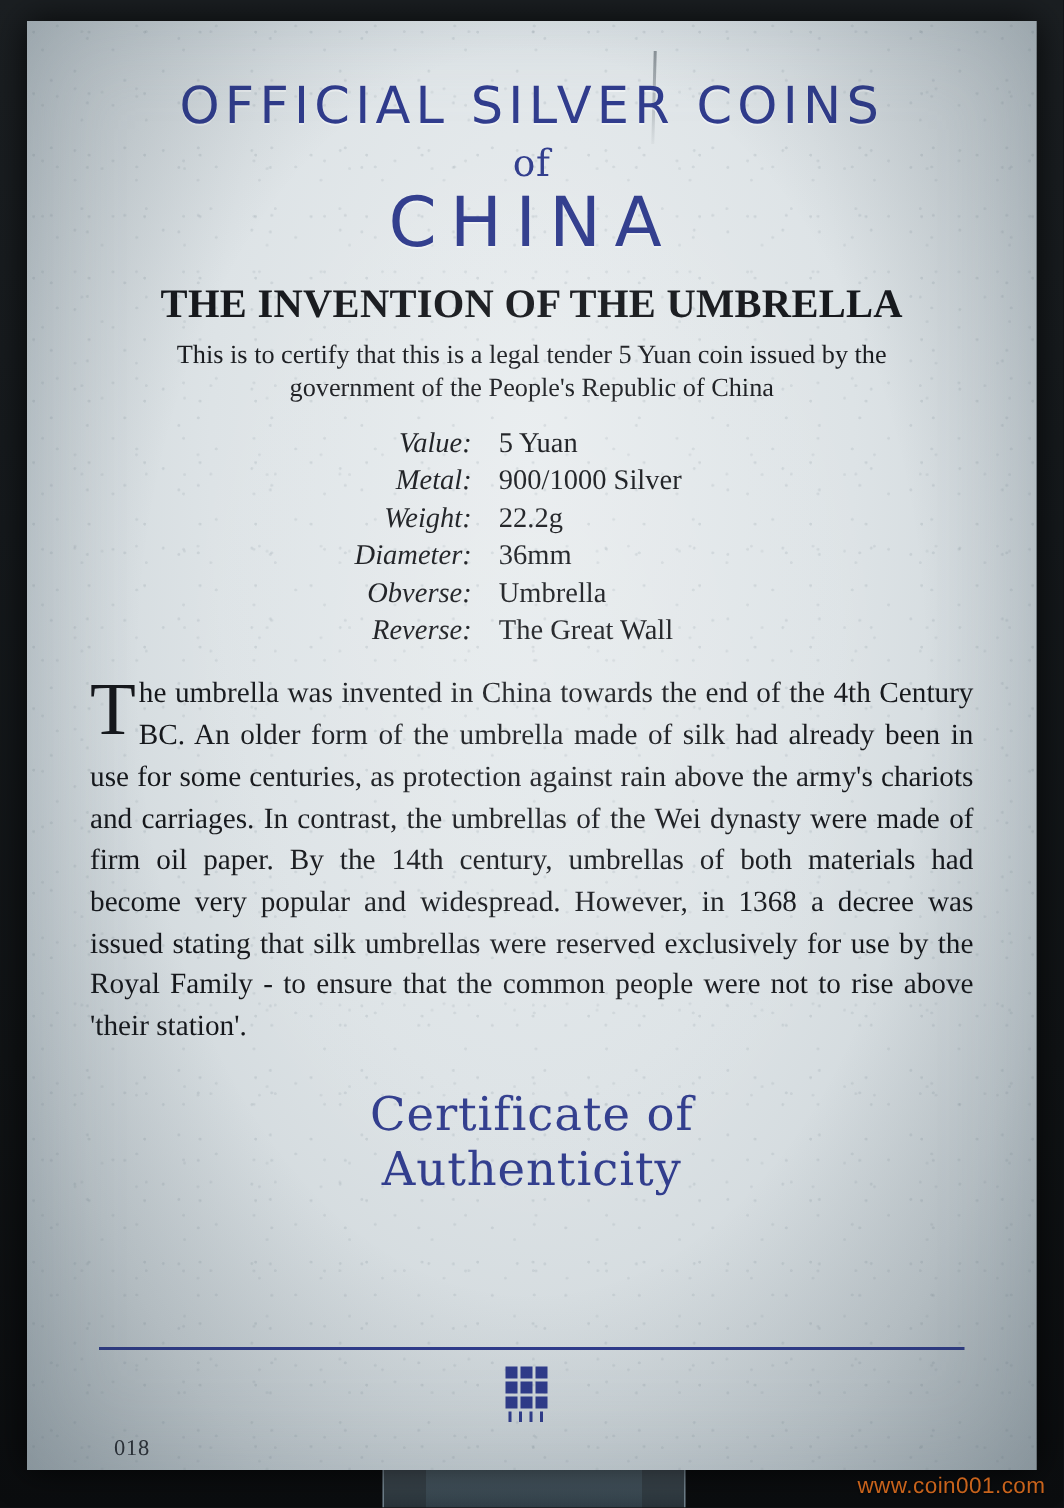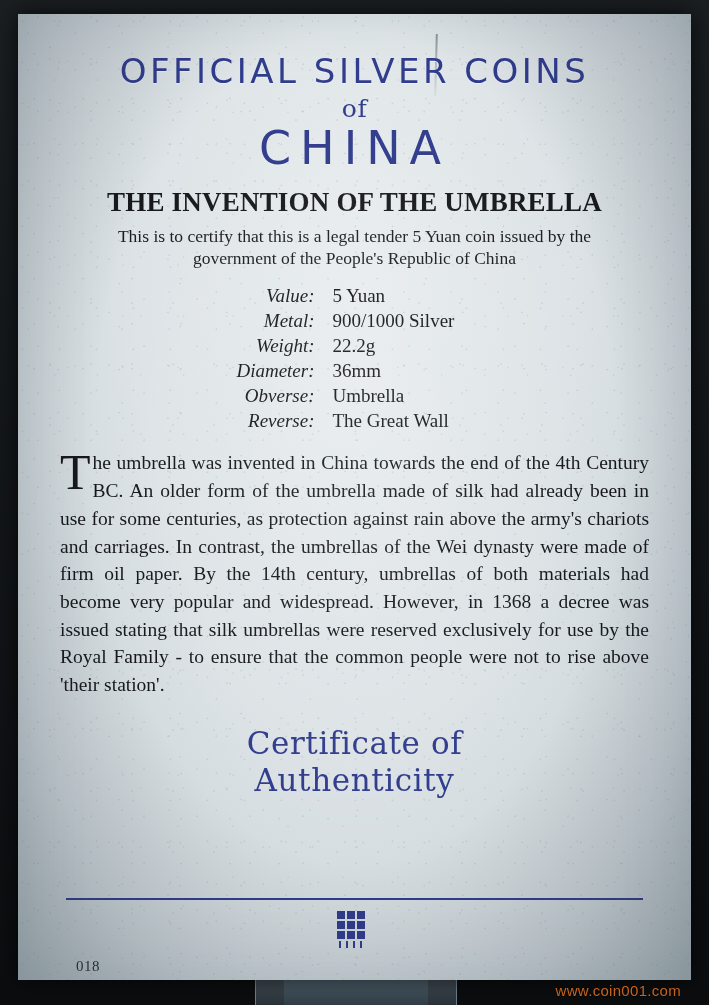--- a/index.html
+++ b/index.html
@@ -198,21 +198,21 @@
     position: absolute;
     left: 58px;
     top: 944px;
     color: #2a2d33;
     font-family: "Liberation Serif", serif;
     font-size: 15px;
     letter-spacing: 0.5px;
   }
   .watermark {
     position: absolute;
-    right: 28px;
+    right: 12px;
     bottom: 6px;
     color: #c8631c;
     font-family: "Liberation Sans", sans-serif;
     font-size: 15px;
     letter-spacing: 0.3px;
     text-shadow: 0 1px 1px rgba(0,0,0,0.6);
   }
   
   .stand {
     position: absolute;

